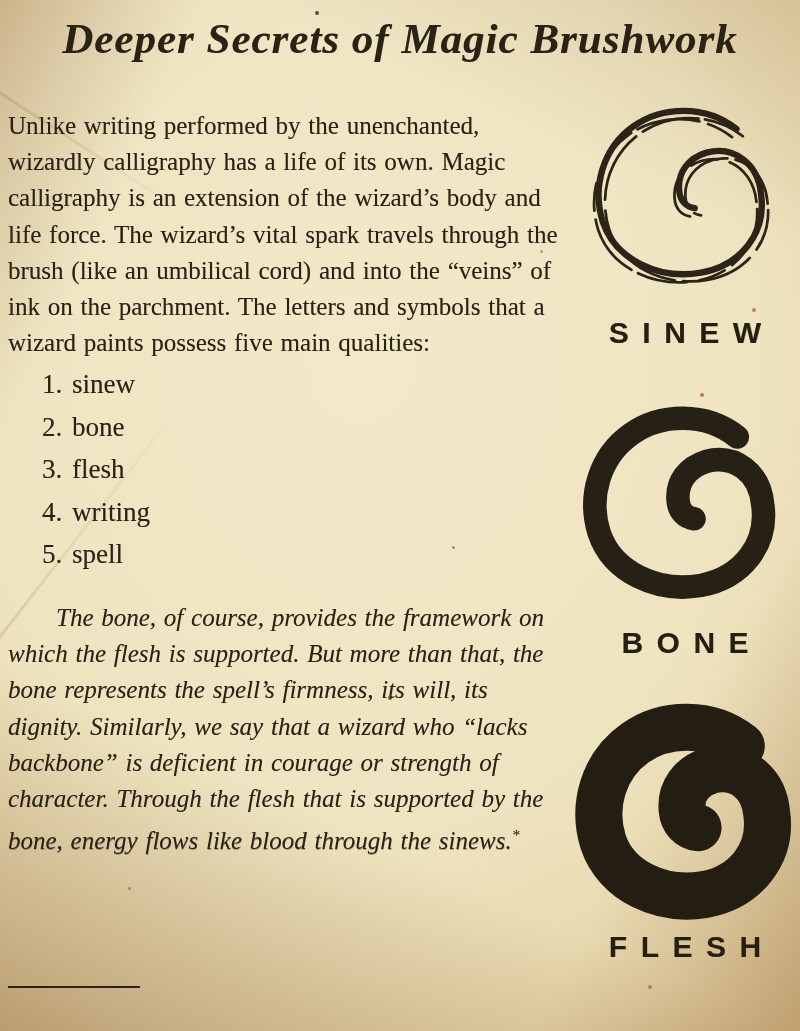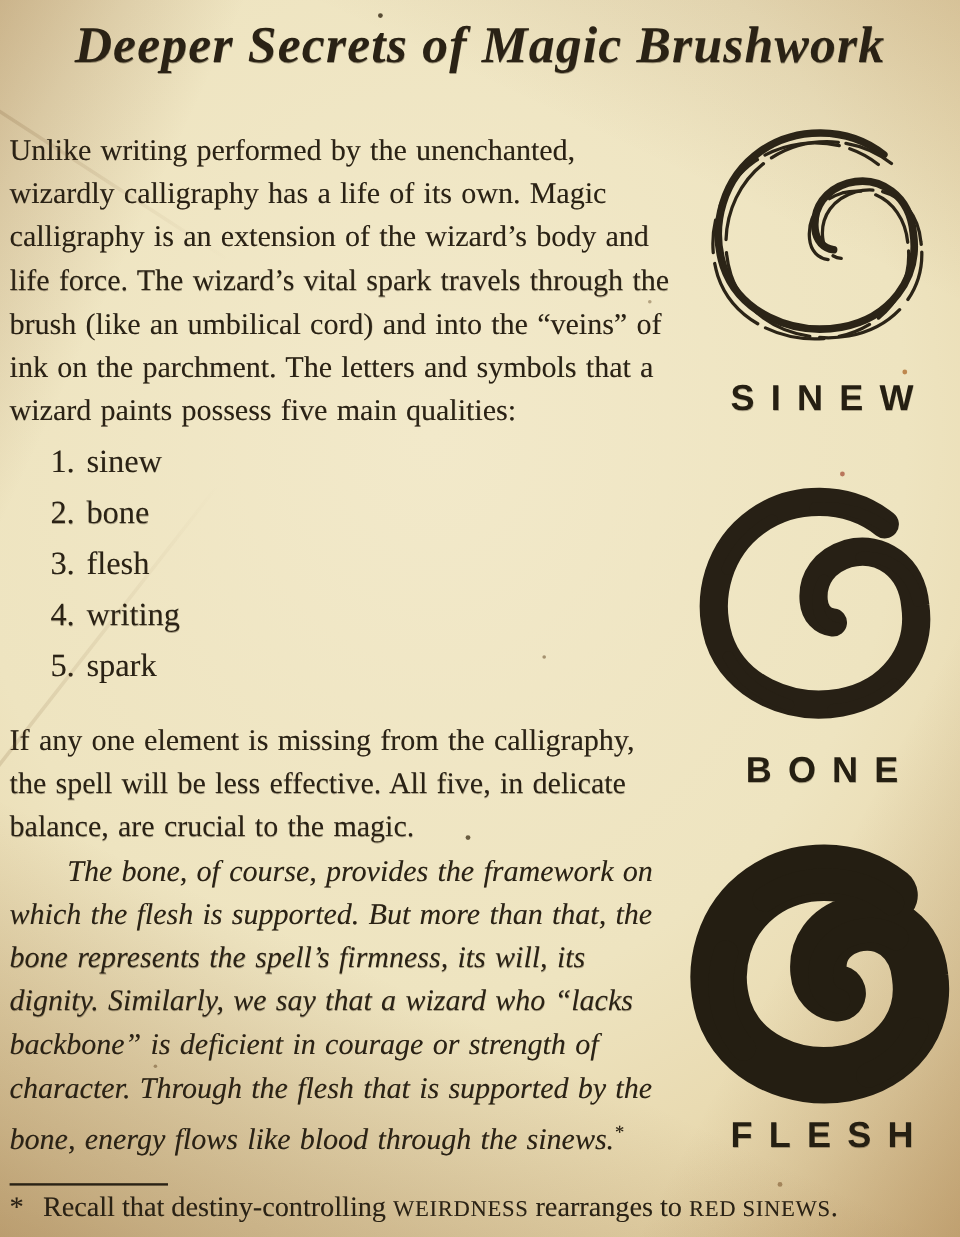--- a/index.html
+++ b/index.html
@@ -84,26 +84,25 @@
     <li>
       <span class="num">3.</span>
       <span class="lab">flesh</span>
     </li>
     <li>
       <span class="num">4.</span>
       <span class="lab">writing</span>
     </li>
     <li>
       <span class="num">5.</span>
-      <span class="lab">spark</span>
+      <span class="lab">spell</span>
     </li>
   </ol>
 
   <div class="bodytext" id="body2">
-    <p>If any one element is missing from the calligraphy, the spell will be less effective.  All five, in delicate balance, are crucial to the magic.</p>
     <p class="indent"><span>The bone, of course, provides the framework on which the flesh is supported.  But more than that, the bone represents the spell’s firmness, its will, its dignity.  Similarly, we say that a wizard who “lacks backbone” is deficient in courage or strength of character.  Through the flesh that is supported by the bone, energy flows like blood through the sinews.</span><span class="fn-mark">*</span></p>
   </div>
 
   <svg class="glyph" id="glyph-sinew" viewBox="0 0 200 200" aria-hidden="true">
     <use href="#gpath" stroke="#2b2417" stroke-width="7"></use>
     <use href="#gpath" stroke="#2b2417" stroke-width="3" transform="translate(7,8)" stroke-dasharray="46 7 64 9 80 12"></use>
     <use href="#gpath" stroke="#2b2417" stroke-width="3" transform="translate(-5,9)" stroke-dasharray="30 10 70 8 55 14"></use>
   </svg>
   <p class="caption" id="cap-sinew">SINEW</p>
 
@@ -113,21 +112,20 @@
   </svg>
   <p class="caption" id="cap-bone">BONE</p>
 
   <svg class="glyph" id="glyph-flesh" viewBox="0 0 200 200" aria-hidden="true">
     <use href="#gpath" stroke="#241e12" stroke-width="50"></use>
     <use href="#gpath" stroke="#241e12" stroke-width="22" transform="translate(2,7)" stroke-dasharray="120 60 90"></use>
   </svg>
   <p class="caption" id="cap-flesh">FLESH</p>
 
   <div class="fn-rule"></div>
-  <p class="fn-text"><span class="fn-star">*</span><span>Recall that destiny-controlling </span><span class="sc">WEIRDNESS</span><span> rearranges to </span><span class="sc">RED SINEWS</span><span>.</span></p>
 
   <span class="speck" style="left:315px;top:11px;width:4px;height:4px;background:rgba(50,38,18,.8)"></span>
   <span class="speck" style="left:388px;top:696px;width:4px;height:4px;background:rgba(60,45,20,.75)"></span>
   <span class="speck" style="left:452px;top:546px;width:3px;height:3px;background:rgba(90,60,25,.5)"></span>
   <span class="speck" style="left:700px;top:393px;width:4px;height:4px;background:rgba(150,45,25,.6)"></span>
   <span class="speck" style="left:752px;top:308px;width:4px;height:4px;background:rgba(170,95,30,.7)"></span>
   <span class="speck" style="left:128px;top:887px;width:3px;height:3px;background:rgba(90,60,25,.45)"></span>
   <span class="speck" style="left:540px;top:250px;width:3px;height:3px;background:rgba(90,60,25,.4)"></span>
   <span class="speck" style="left:648px;top:985px;width:4px;height:4px;background:rgba(110,70,30,.5)"></span>
   <div class="crease" style="left:-30px;top:150px;width:240px;height:3px;transform:rotate(33deg);background:linear-gradient(90deg,rgba(110,75,35,.4),rgba(110,75,35,0))"></div>

